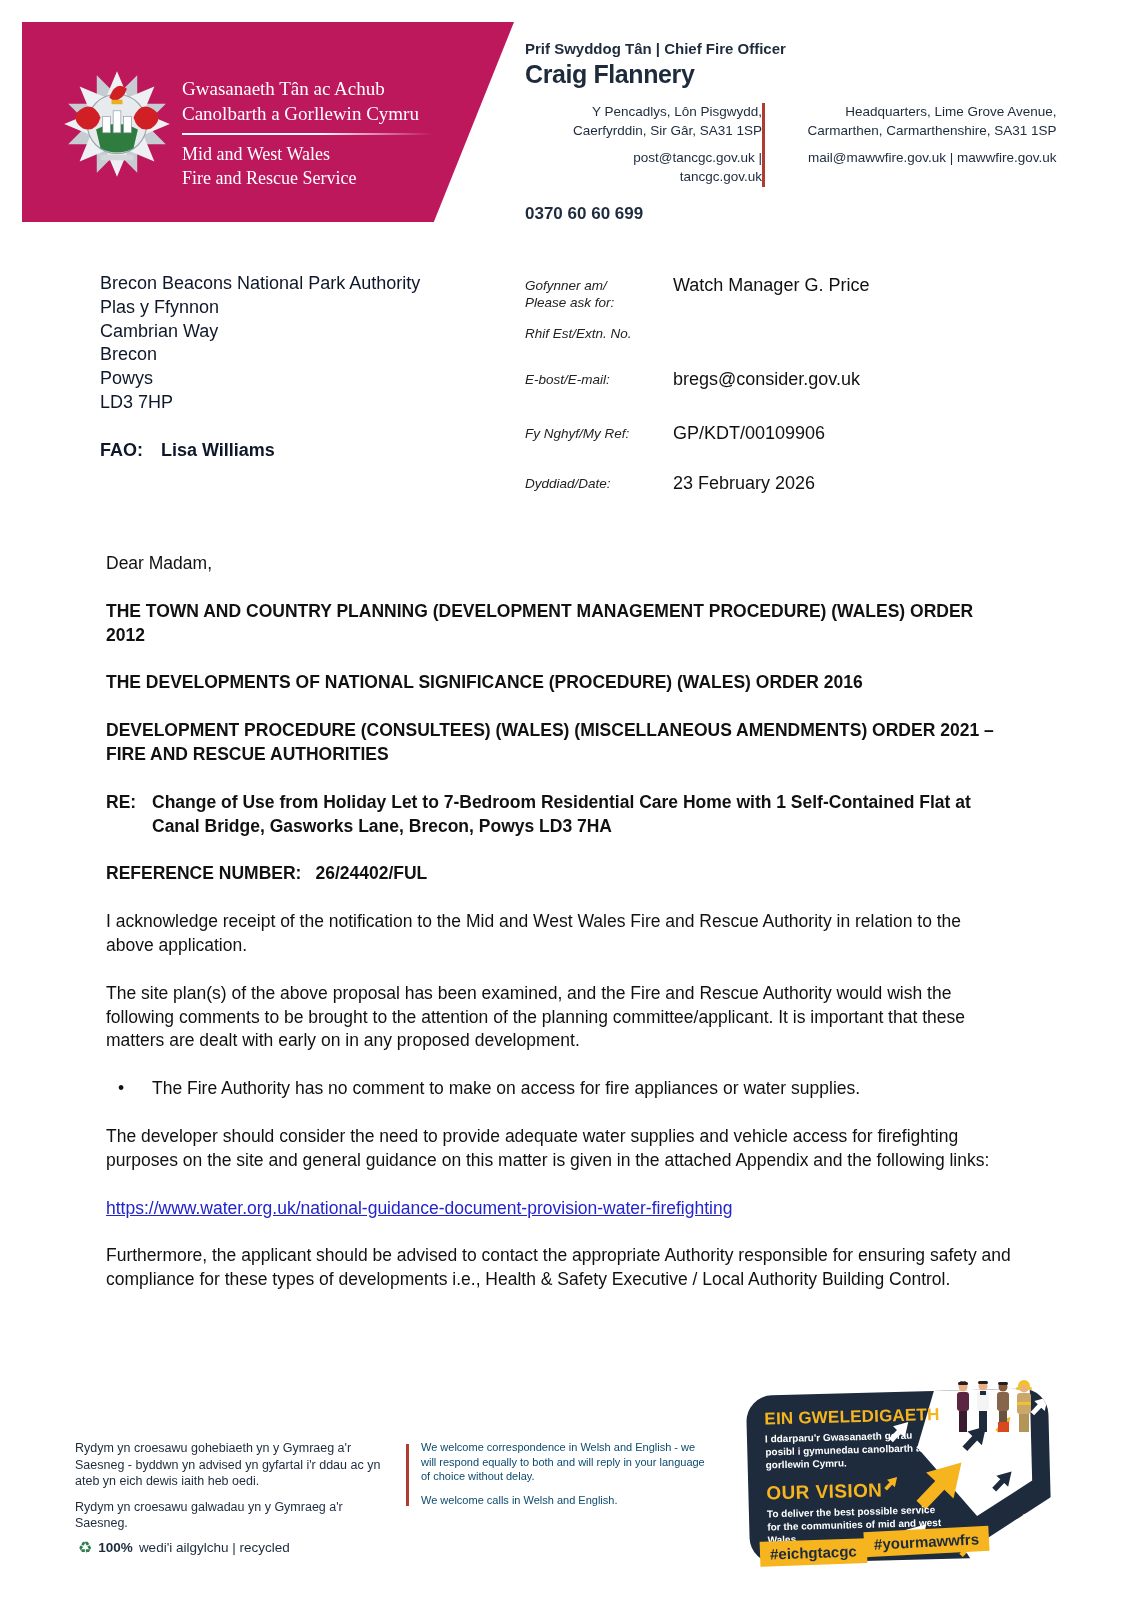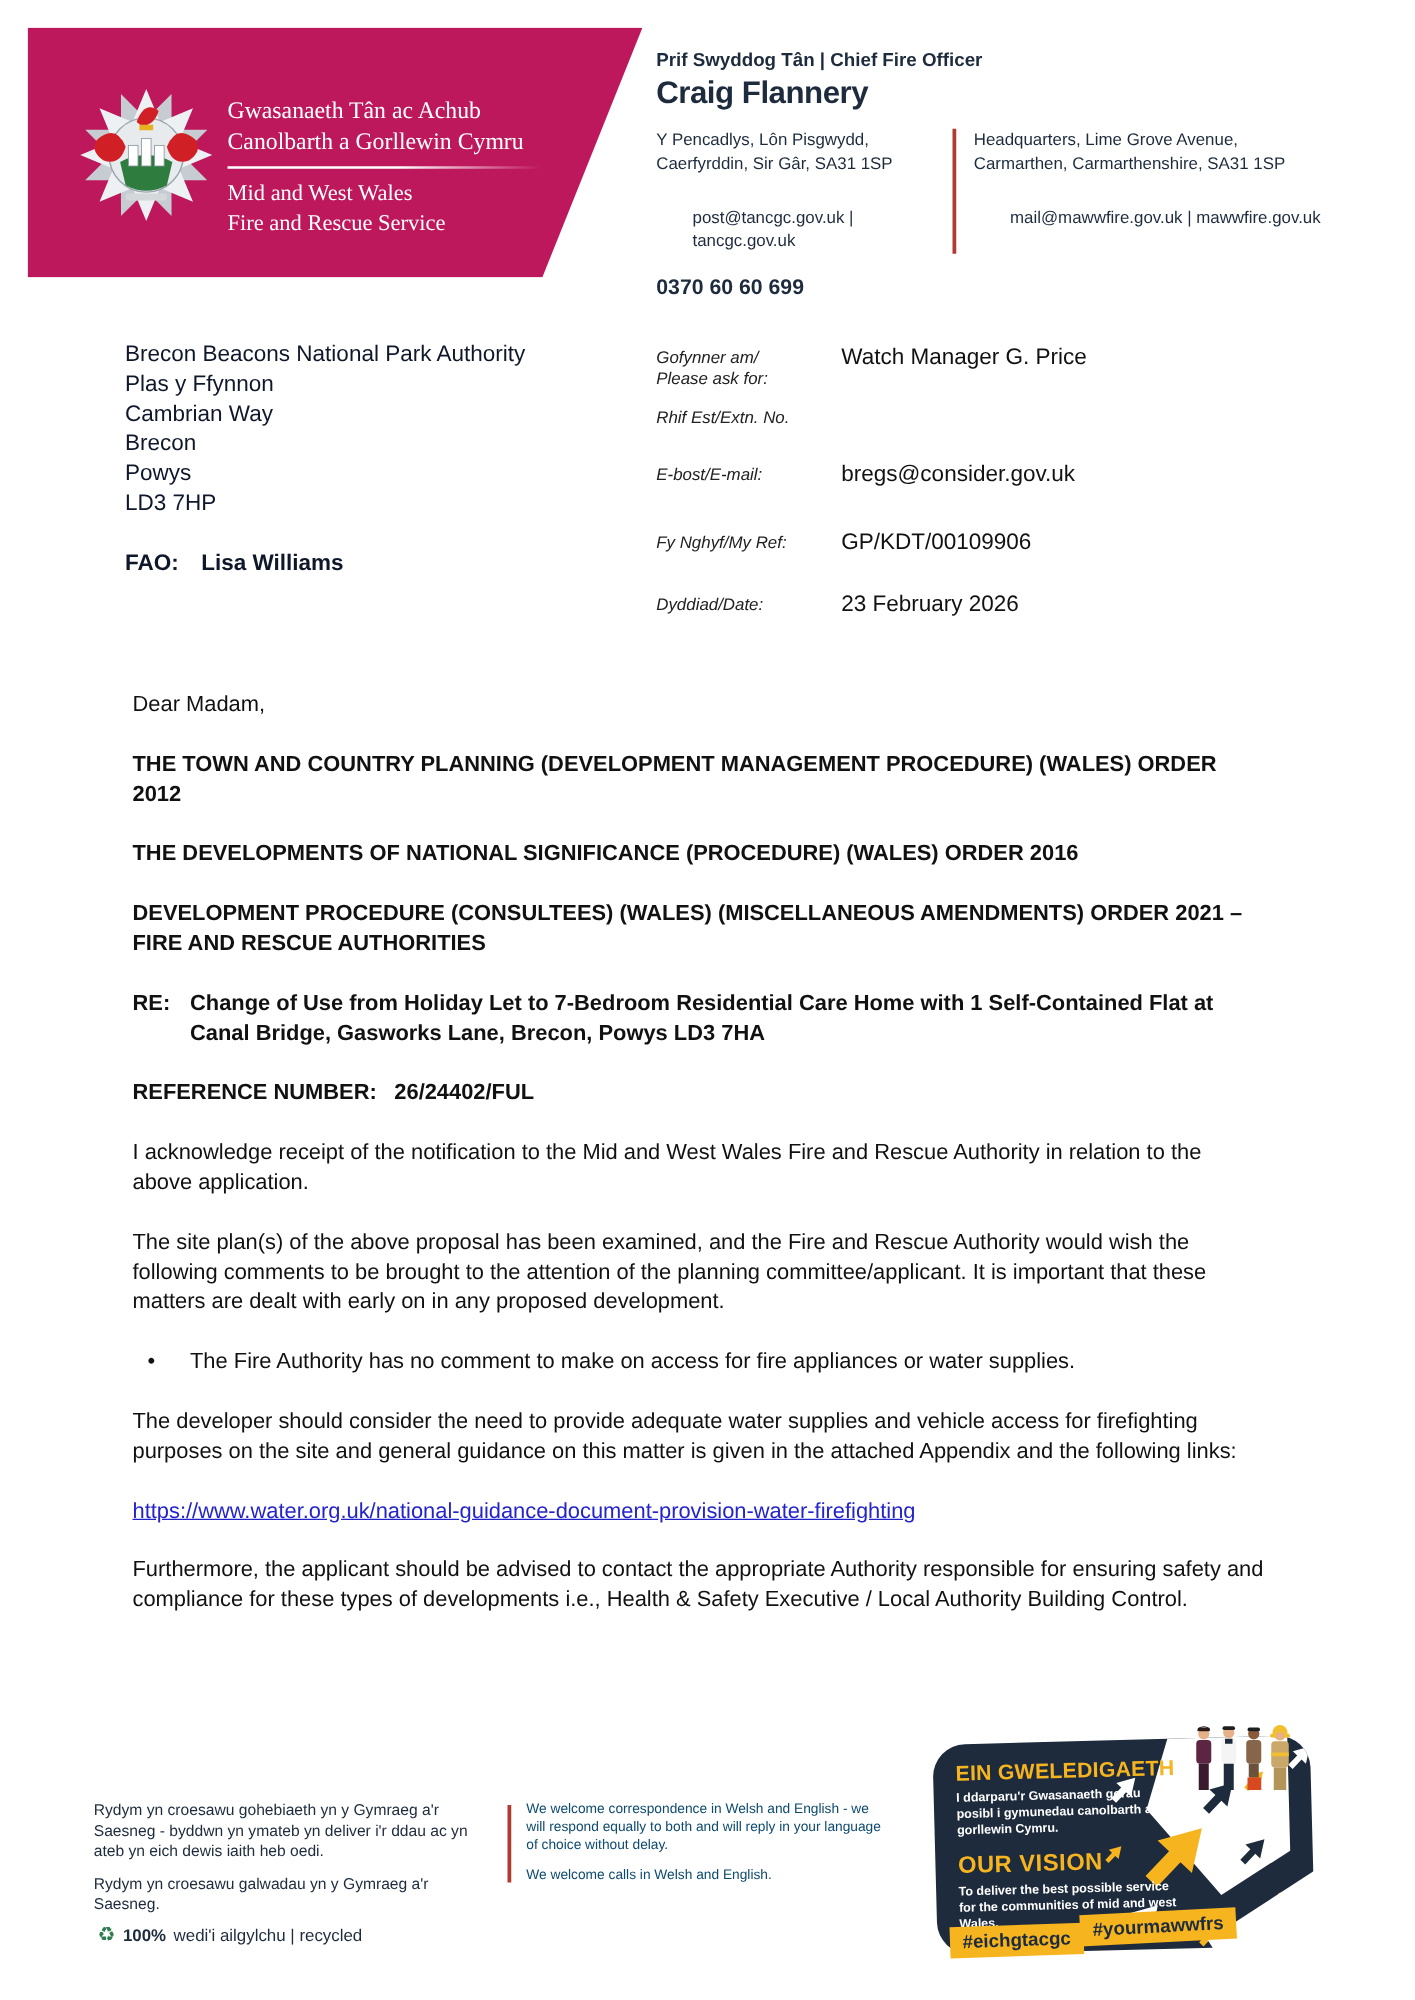--- a/index.html
+++ b/index.html
@@ -13,25 +13,25 @@
   .brand-text{position:absolute;left:160px;top:54px;color:#fff;}
   .brand-welsh{font-family:"Liberation Serif", serif;font-size:19px;line-height:1.32;}
   .brand-divider{width:250px;height:2px;margin:7px 0 8px;
           background:linear-gradient(to right,#ffffff 55%,rgba(255,255,255,0));}
   .brand-english{font-family:"Liberation Serif", serif;font-size:18px;line-height:1.3;}
 
   
   .hdr-right{position:absolute;left:525px;top:40px;color:#1d2b3d;}
   .officer-role{font-size:15px;font-weight:600;}
   .officer-name{font-size:25px;font-weight:800;letter-spacing:-0.4px;margin-top:3px;}
-  .hq-row{display:flex;margin-top:14px;}
+  .hq-row{display:flex;margin-top:14px;text-align:right;}
   .hq-col{font-size:13.5px;line-height:1.38;color:#1d2b3d;}
   .hq-col.first{width:237px;}
   .hq-col.second{border-left:3px solid #b23b31;padding-left:14px;}
-  .hq-contact{margin-top:25px;padding-left:29px;}
+  .hq-contact{margin-top:9px;padding-left:29px;}
   .phone{font-size:17px;font-weight:800;margin-top:17px;}
 
   
   .recipient{position:absolute;left:100px;top:272px;font-size:18px;line-height:1.32;color:#0f172a;}
   .fao{display:flex;gap:18px;font-weight:700;margin-top:24px;}
 
   
   .refblock{position:absolute;left:525px;top:272px;width:480px;}
   .refrow{position:absolute;left:0;display:flex;align-items:flex-start;}
   .reflabel{width:148px;font-style:italic;font-size:13.5px;color:#222;
@@ -184,21 +184,21 @@
     <div class="bullet-row">
       <div class="bullet-dot">•</div>
       <div>The Fire Authority has no comment to make on access for fire appliances or water supplies.</div>
     </div>
     <p>The developer should consider the need to provide adequate water supplies and vehicle access for firefighting purposes on the site and general guidance on this matter is given in the attached Appendix and the following links:</p>
     <p><a class="doc-link" href="#">https://www.water.org.uk/national-guidance-document-provision-water-firefighting</a></p>
     <p>Furthermore, the applicant should be advised to contact the appropriate Authority responsible for ensuring safety and compliance for these types of developments i.e., Health &amp; Safety Executive / Local Authority Building Control.</p>
   </div>
 
   <div class="foot-welsh">
-    <div class="l1">Rydym yn croesawu gohebiaeth yn y Gymraeg a'r Saesneg - byddwn yn ymateb yn deliver i'r ddau ac yn ateb yn eich dewis iaith heb oedi.</div>
+    <div class="l1">Rydym yn croesawu gohebiaeth yn y Gymraeg a'r Saesneg - byddwn yn advised yn gyfartal i'r ddau ac yn ateb yn eich dewis iaith heb oedi.</div>
     <div class="l2">Rydym yn croesawu galwadau yn y Gymraeg a'r Saesneg.</div>
   </div>
   <div class="foot-divider"></div>
   <div class="foot-english">
     <div class="l1">We welcome correspondence in Welsh and English - we will respond equally to both and will reply in your language of choice without delay.</div>
     <div class="l2">We welcome calls in Welsh and English.</div>
   </div>
   <div class="recycled">
     <span class="recycle-glyph">♻</span>
     <span class="pct">100%</span>

